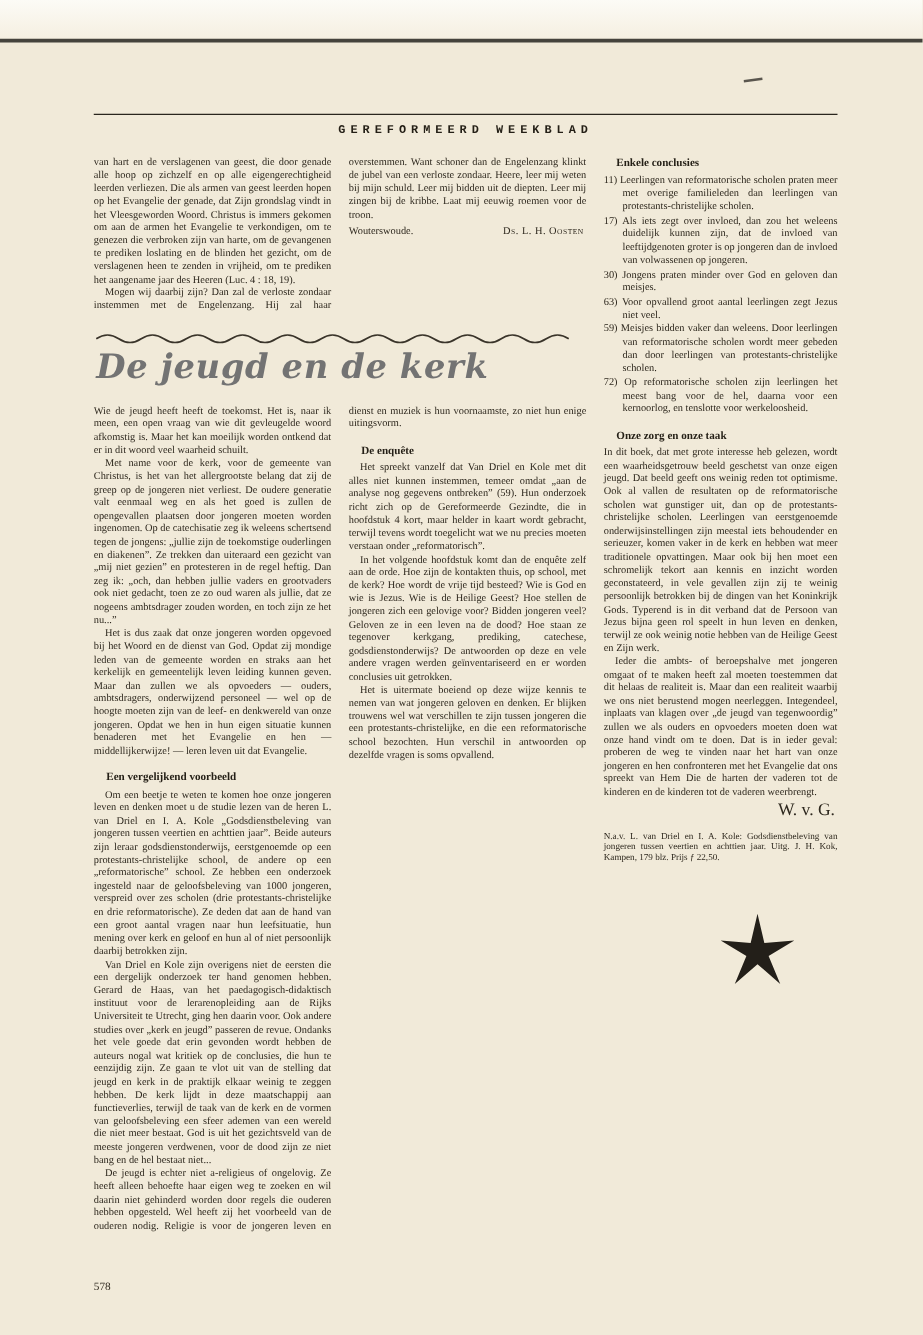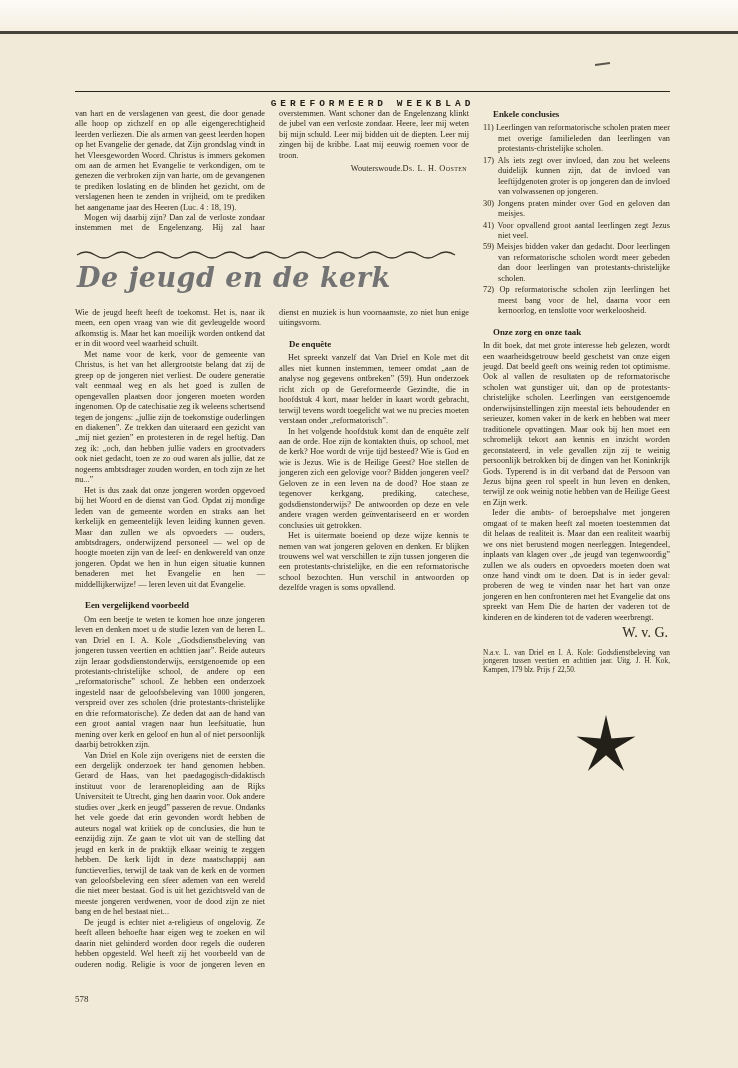--- a/index.html
+++ b/index.html
@@ -25,29 +25,30 @@
     position:absolute; top:33px; left:0; right:0; bottom:0;
     padding:58px 68px 0 75px; box-sizing:border-box;
   }
   .masthead-rule { border-top:1.2px solid #2a261e; margin-bottom:6px; }
   .masthead-title {
     text-align:center; font-size:9.5px; font-weight:bold;
     letter-spacing:4px; color:#241f16;font-family:Liberation Mono, monospace;
   }
   .content-grid {
     display:grid; grid-template-columns:394px 187px; column-gap:14px;
+    margin-top:16px;
   }
   p { margin:0; text-indent:9px; }
   p.noindent { text-indent:0; }
   .top-article {
     height:134px; column-count:2; column-gap:14px; column-fill:auto;
     font-size:8.3px; line-height:10.4px; text-align:justify;
     overflow:hidden; hyphens:auto;
   }
-  .sig-row { display:flex; justify-content:flex-end; margin-top:3px; padding-right:2px; }
+  .sig-row { display:flex; justify-content:space-between; margin-top:3px; padding-right:2px; }
   .sig-author { font-variant:small-caps; letter-spacing:0.4px; }
   .wavy { display:block; margin:7px 0 2px 0; }
   .article-title {
     font-family:"DejaVu Serif", serif; font-style:italic; font-weight:700;
     font-size:27px; line-height:32px; margin:2px 0 14px 2px;
     letter-spacing:0.5px; color:#737373;
   }
   .article-body {
     height:672px; column-count:2; column-gap:14px; column-fill:auto;
     font-size:8.3px; line-height:10.45px; text-align:justify;
@@ -57,21 +58,21 @@
     font-size:8.9px; font-weight:bold; margin:10px 0 4px 0;
     text-indent:0; color:#241f16;padding-left:10px;
   }
   .right-col { font-size:8.3px; line-height:10.45px; text-align:justify; hyphens:auto; }
   .right-col .subhead.first { margin-top:0; }
   .rc-p { margin:0; }
   .conclusion { padding-left:15px; text-indent:-15px; margin-top:1px; }
   .sig2 { text-align:right; margin:5px 2px 0 0; font-size:14px; }
   .biblio { font-size:7.3px; line-height:8.7px; text-indent:0; margin-top:10px; text-align:justify; }
   .star { display:block; margin:40px 0 0 92px; }
-  .page-number { position:absolute; left:75px; bottom:64px; font-size:9px; }
+  .page-number { position:absolute; left:75px; bottom:34px; font-size:9px; }
 </style>
 </head>
 <body>
 
 <div class="scan-top"></div>
 <div class="pen-mark"></div>
 
 <div class="page">
 
   <header>
@@ -126,26 +127,26 @@
       </div>
       <div class="conclusion">
         <span>17)</span>
         <span>Als iets zegt over invloed, dan zou het weleens duidelijk kunnen zijn, dat de invloed van leeftijdgenoten groter is op jongeren dan de invloed van volwassenen op jongeren.</span>
       </div>
       <div class="conclusion">
         <span>30)</span>
         <span>Jongens praten minder over God en geloven dan meisjes.</span>
       </div>
       <div class="conclusion">
-        <span>41)</span>
+        <span>63)</span>
         <span>Voor opvallend groot aantal leerlingen zegt Jezus niet veel.</span>
       </div>
       <div class="conclusion">
         <span>59)</span>
-        <span>Meisjes bidden vaker dan gedacht. Door leerlingen van reformatorische scholen wordt meer gebeden dan door leerlingen van protestants-christelijke scholen.</span>
+        <span>Meisjes bidden vaker dan weleens. Door leerlingen van reformatorische scholen wordt meer gebeden dan door leerlingen van protestants-christelijke scholen.</span>
       </div>
       <div class="conclusion">
         <span>72)</span>
         <span>Op reformatorische scholen zijn leerlingen het meest bang voor de hel, daarna voor een kernoorlog, en tenslotte voor werkeloosheid.</span>
       </div>
 
       <h3 class="subhead">Onze zorg en onze taak</h3>
       <p class="rc-p noindent">In dit boek, dat met grote interesse heb gelezen, wordt een waarheidsgetrouw beeld geschetst van onze eigen jeugd. Dat beeld geeft ons weinig reden tot optimisme. Ook al vallen de resultaten op de reformatorische scholen wat gunstiger uit, dan op de protestants-christelijke scholen. Leerlingen van eerstgenoemde onderwijsinstellingen zijn meestal iets behoudender en serieuzer, komen vaker in de kerk en hebben wat meer traditionele opvattingen. Maar ook bij hen moet een schromelijk tekort aan kennis en inzicht worden geconstateerd, in vele gevallen zijn zij te weinig persoonlijk betrokken bij de dingen van het Koninkrijk Gods. Typerend is in dit verband dat de Persoon van Jezus bijna geen rol speelt in hun leven en denken, terwijl ze ook weinig notie hebben van de Heilige Geest en Zijn werk.</p>
       <p class="rc-p">Ieder die ambts- of beroepshalve met jongeren omgaat of te maken heeft zal moeten toestemmen dat dit helaas de realiteit is. Maar dan een realiteit waarbij we ons niet berustend mogen neerleggen. Integendeel, inplaats van klagen over „de jeugd van tegenwoordig” zullen we als ouders en opvoeders moeten doen wat onze hand vindt om te doen. Dat is in ieder geval: proberen de weg te vinden naar het hart van onze jongeren en hen confronteren met het Evangelie dat ons spreekt van Hem Die de harten der vaderen tot de kinderen en de kinderen tot de vaderen weerbrengt.</p>
 

